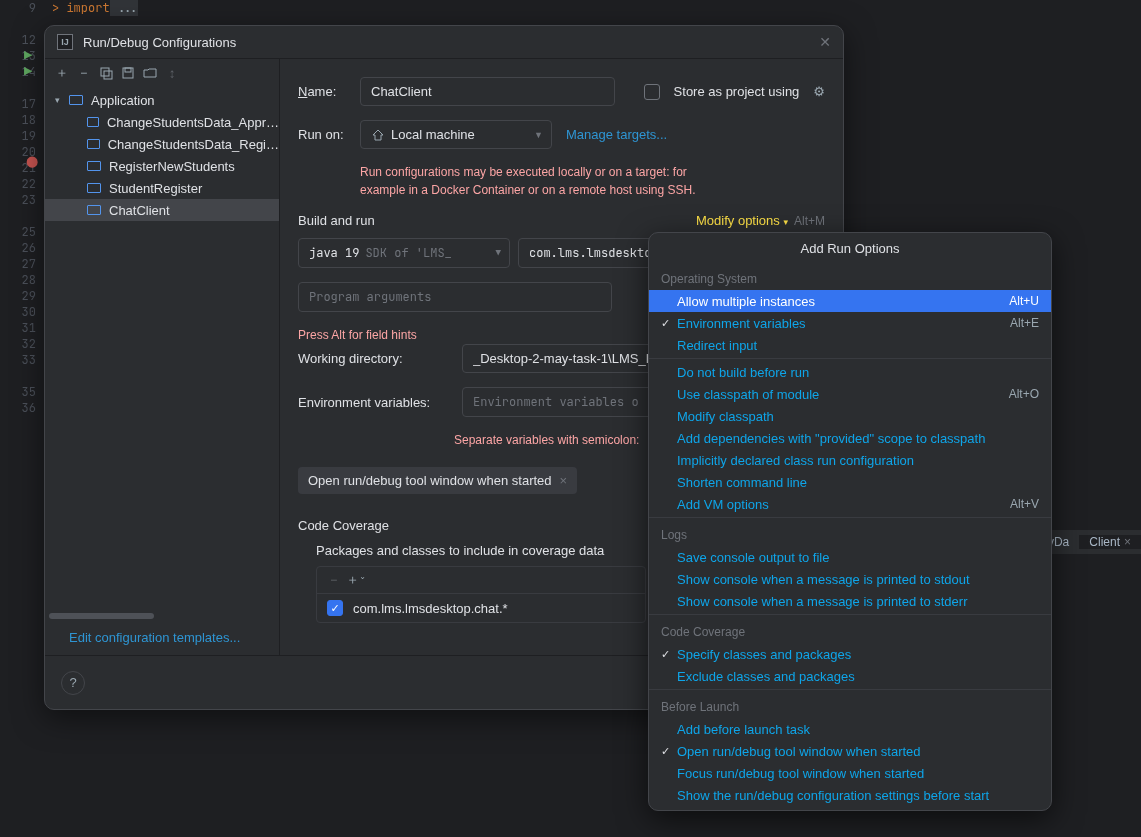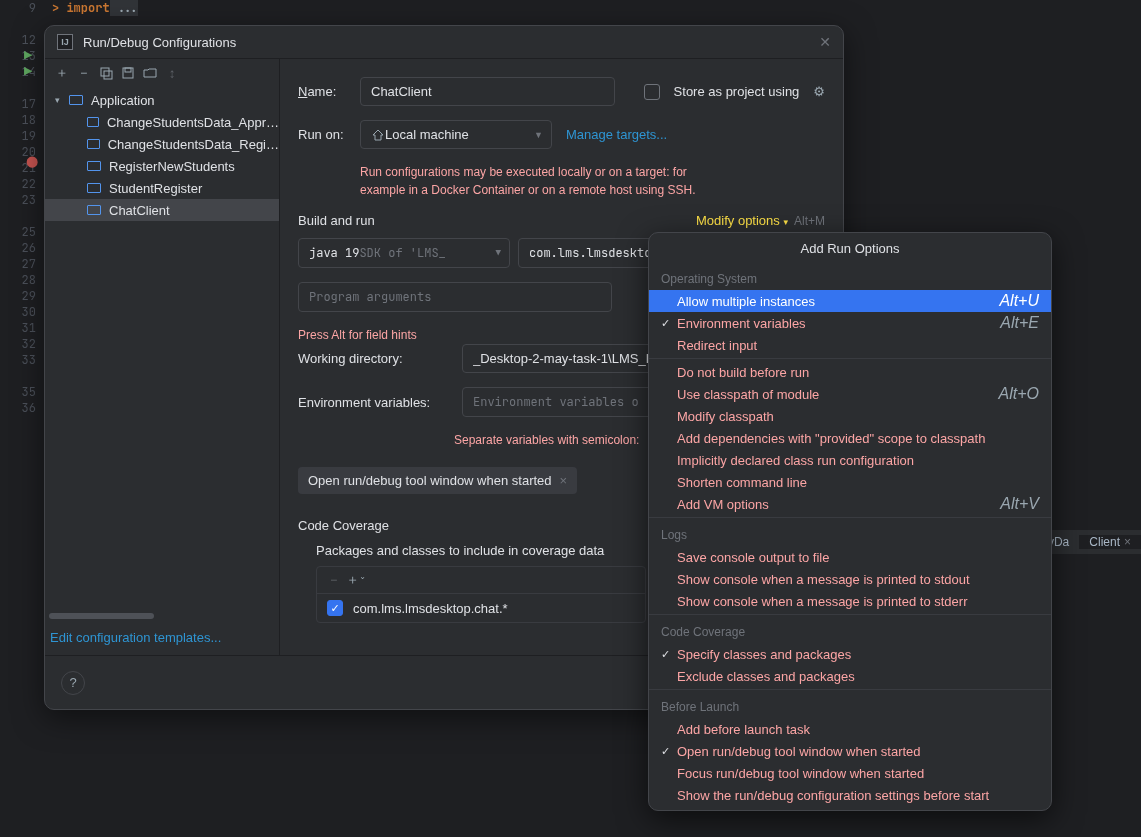--- a/index.html
+++ b/index.html
@@ -28,21 +28,20 @@
 }
 .gutter-line { height: 16px; display: flex; justify-content: flex-end; padding-right: 8px; align-items: center; }
 .gutter-icon { position: absolute; font-size: 11px; }
 .run-icon { color: #5fa860; }
 .editor-text {
   position: absolute;
   left: 52px; top: 0;
   font-family: "JetBrains Mono", monospace;
   font-size: 12px;
   color: #cc7832;
-  font-weight: bold;
 }
 .tab-bar-bottom {
   position: absolute;
   top: 530px; right: 0;
   display: flex;
   background: #2b2d30;
   height: 24px;
   align-items: center;
 }
 .tab {
@@ -128,21 +127,21 @@
   height: 8px;
   background: #2b2d30;
 }
 .scrollbar-h-thumb {
   width: 45%; height: 6px;
   background: #4e5157;
   border-radius: 3px;
   margin: 1px 0 0 4px;
 }
 .edit-templates {
-  padding: 10px 5px;
+  padding: 10px 24px;
   color: #2e95d3;
   cursor: pointer;
 }
 .main {
   flex: 1;
   padding: 18px 18px 0 18px;
   overflow-y: auto;
   position: relative;
 }
 .form-row { display: flex; align-items: center; margin-bottom: 14px; gap: 14px; }
@@ -167,21 +166,21 @@
   background: #2b2d30;
 }
 .checkbox.checked { background: #3574f0; border-color: #3574f0; color: #fff; font-size: 11px; }
 .gear { color: #9aa7b0; }
 .select-box {
   background: #2b2d30;
   border: 1px solid #43454a;
   border-radius: 4px;
   padding: 6px 28px 6px 10px;
   color: #dfe1e5;
-  display: flex; align-items: center; 
+  display: flex; align-items: center; gap: 6px;
   position: relative;
 }
 .select-box .chev { position: absolute; right: 8px; color: #6f737a; font-size: 9px; }
 .link { color: #2e95d3; cursor: pointer; }
 .hint { color: #fca5a5; font-size: 12px; line-height: 1.5; }
 .section-header { color: #dfe1e5; margin: 14px 0 10px 0; display: flex; align-items: center; }
 .modify-opts { display: flex; align-items: center; gap: 6px; }
 .modify-link { color: #fde047; cursor: pointer; }
 .shortcut { color: #6f737a; font-size: 12px; }
 .mono-input { font-family: "JetBrains Mono", monospace; font-size: 12px; }
@@ -276,22 +275,22 @@
   padding: 8px 12px 4px 12px;
   font-size: 12px;
 }
 .popup-item {
   display: flex; align-items: center;
   padding: 3px 12px 3px 12px;
   height: 22px;
   cursor: pointer;
 }
 .popup-item .check { width: 16px; color: #dfe1e5; font-size: 11px; }
-.popup-item .label { flex: 1; color: #fca5a5; }
-.popup-item .kbd { color: #9aa7b0; font-size: 16px; font-style: italic; }
+.popup-item .label { flex: 1; color: #0ea5e9; }
+.popup-item .kbd { color: #9aa7b0; font-size: 12px; }
 .popup-item.highlighted { background: #3574f0; }
 .popup-item.highlighted .label, .popup-item.highlighted .kbd { color: #fff; }
 .popup .sep { height: 1px; background: #393b40; margin: 2px 0; }
 svg { display: block; }
 </style>
 </head>
 <body>
 
 <div class="editor-bg">
   <div class="gutter" id="gutter">

